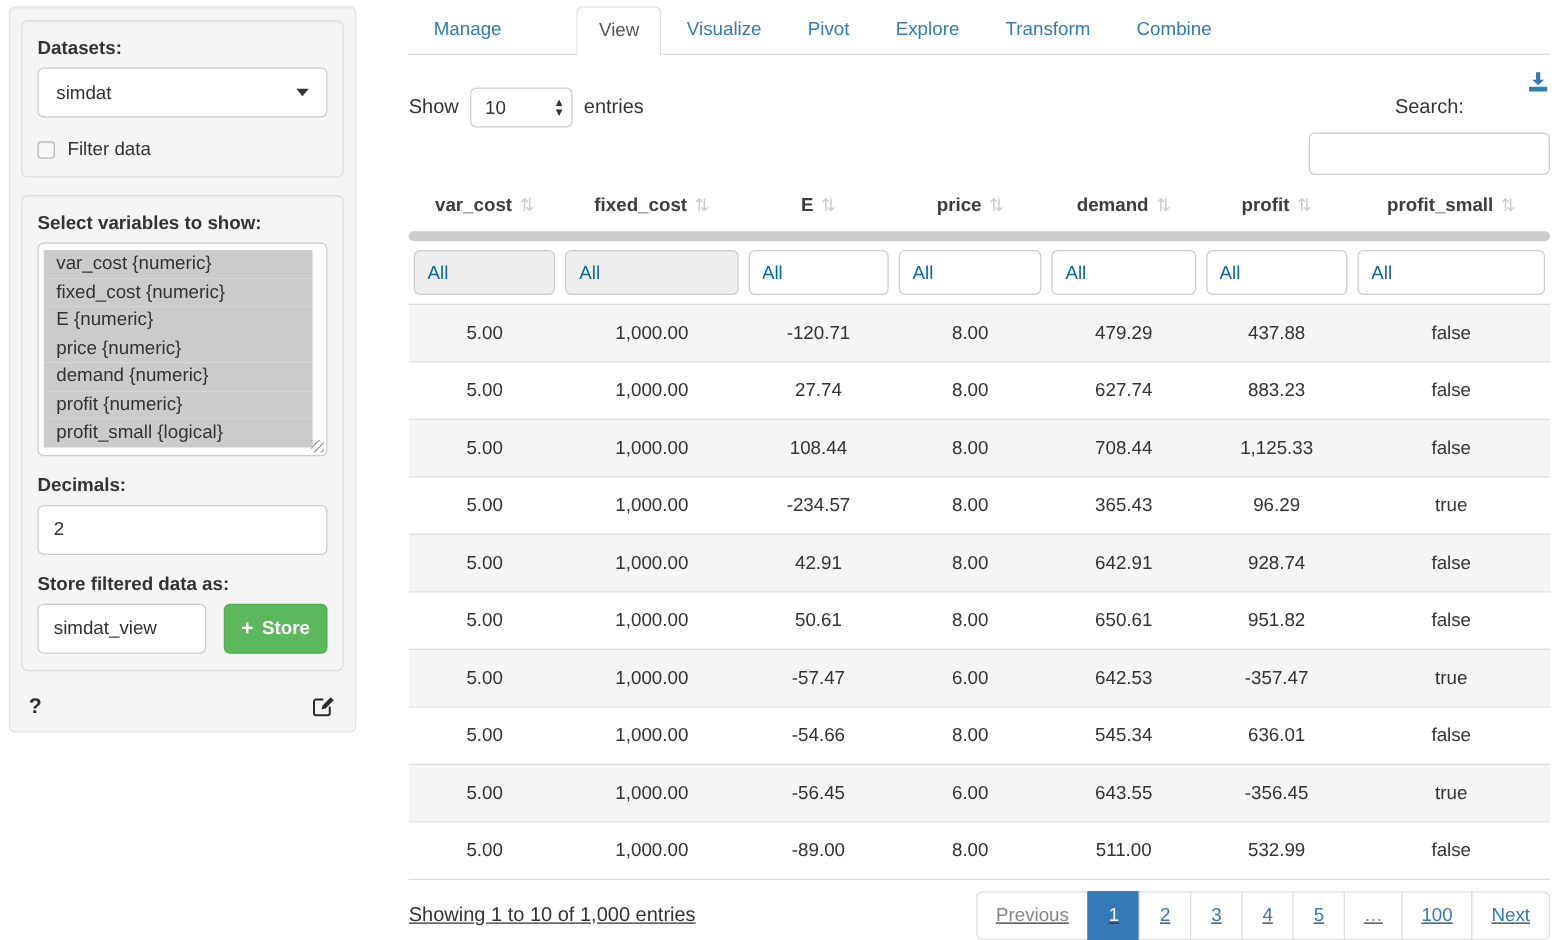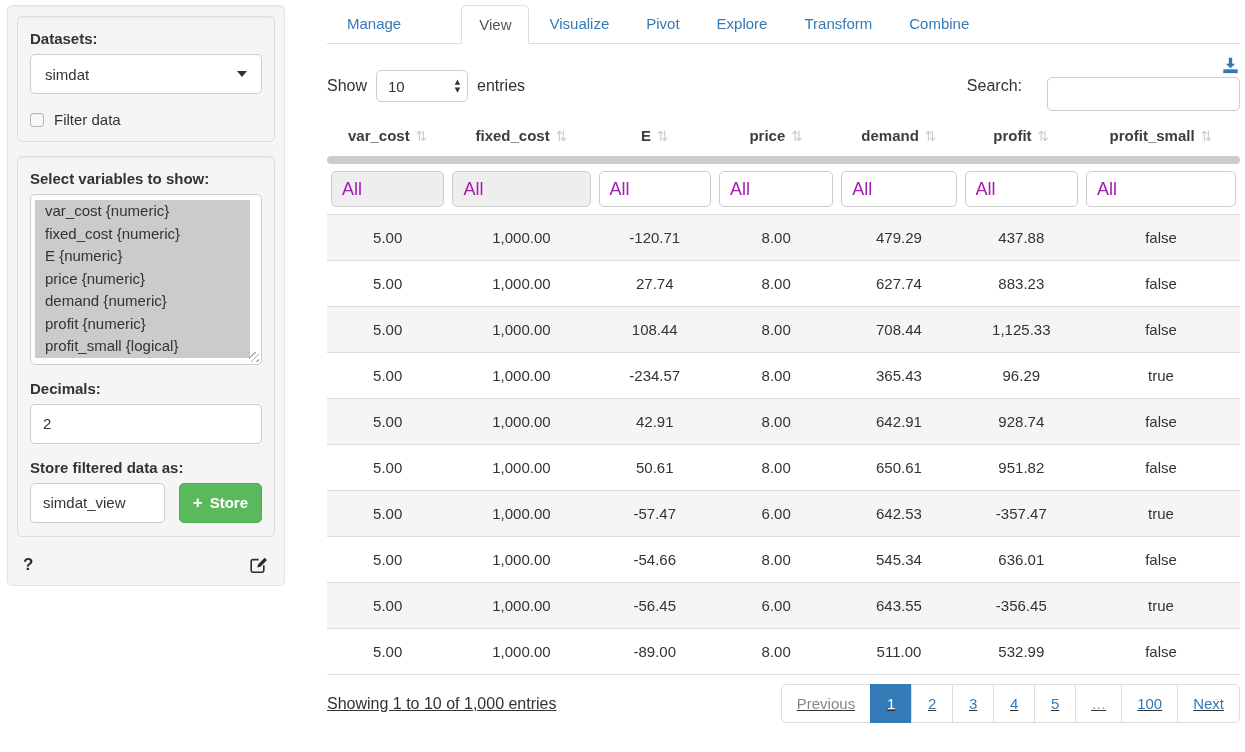--- a/index.html
+++ b/index.html
@@ -63,40 +63,40 @@
   .tabs { display:flex; border-bottom:1px solid #ddd; padding-left:3px; }
   .tab { padding:10px 17px; color:#337ab7; cursor:pointer; margin-right:3px; }
   .tab.active {
     background:#fff; border:1px solid #ddd; border-bottom:1px solid #fff;
     border-radius:5px 5px 0 0; color:#555; margin-bottom:-1px; cursor:default;margin-left:40px;
   }
 
   .toolbar { display:flex; justify-content:space-between; align-items:flex-start; margin-top:13px; }
   .show-group { display:flex; align-items:center; gap:9px; font-size:16px; padding-top:13px; }
   .length-box {
-    width:92px; height:32px; border:1px solid #ccc; border-radius:5px; background:#fff;
+    width:82px; height:32px; border:1px solid #ccc; border-radius:5px; background:#fff;
     display:flex; align-items:center; justify-content:space-between; padding:0 7px 0 11px;
     font-size:15px; cursor:pointer;
   }
   .spinner { display:flex; flex-direction:column; gap:1px; font-size:7px; color:#333; line-height:1;
     font-family:"DejaVu Sans", sans-serif; }
   .right-tools { display:flex; flex-direction:column; align-items:flex-end; gap:3px; }
   .dl-btn { line-height:0; cursor:pointer; padding-right:1px; }
-  .search-row { display:flex; align-items:flex-start; gap:25px; font-size:16px; }
+  .search-row { display:flex; align-items:center; gap:11px; font-size:16px;flex-direction:column; }
   .search-input { width:193px; height:34px; border:1px solid #ccc; border-radius:5px; padding:0 10px; font-size:15px; font-family:"Liberation Sans", sans-serif; }
 
   
   .grid-row { display:grid; grid-template-columns:13.3% 16% 13.2% 13.4% 13.5% 13.3% 17.3%; }
   .th { text-align:center; font-weight:bold; color:#3d3d3d; padding:16px 0 11px; cursor:pointer; white-space:nowrap; }
   .sort { color:#ccc; font-weight:normal; font-size:14px; margin-left:6px; font-family:"DejaVu Sans", sans-serif; }
   .scrollbar-track { height:8px; background:#ccc; border-radius:4px; margin:1px 0 7px; cursor:pointer; }
   .filter-cell { padding:0 4px; }
   .filter-input {
     width:100%; height:36px; border:1px solid #ccc; border-radius:5px;
-    color:#a21caf; font-size:18px; padding:0 10px; background:#fff;
+    color:#0369a1; font-size:15px; padding:0 10px; background:#fff;
     font-family:"Liberation Sans", sans-serif;
   }
   .filter-input.disabled { background:#eee; }
   .tbody { border-bottom:1px solid #ddd; margin-top:7px; }
   .data-row { border-top:1px solid #ddd; }
   .data-row.odd { background:#f5f5f5; }
   .td { text-align:center; padding:14px 0; color:#333; }
 
   
   .table-footer { display:flex; justify-content:space-between; align-items:center; margin-top:9px;text-decoration:underline; }

